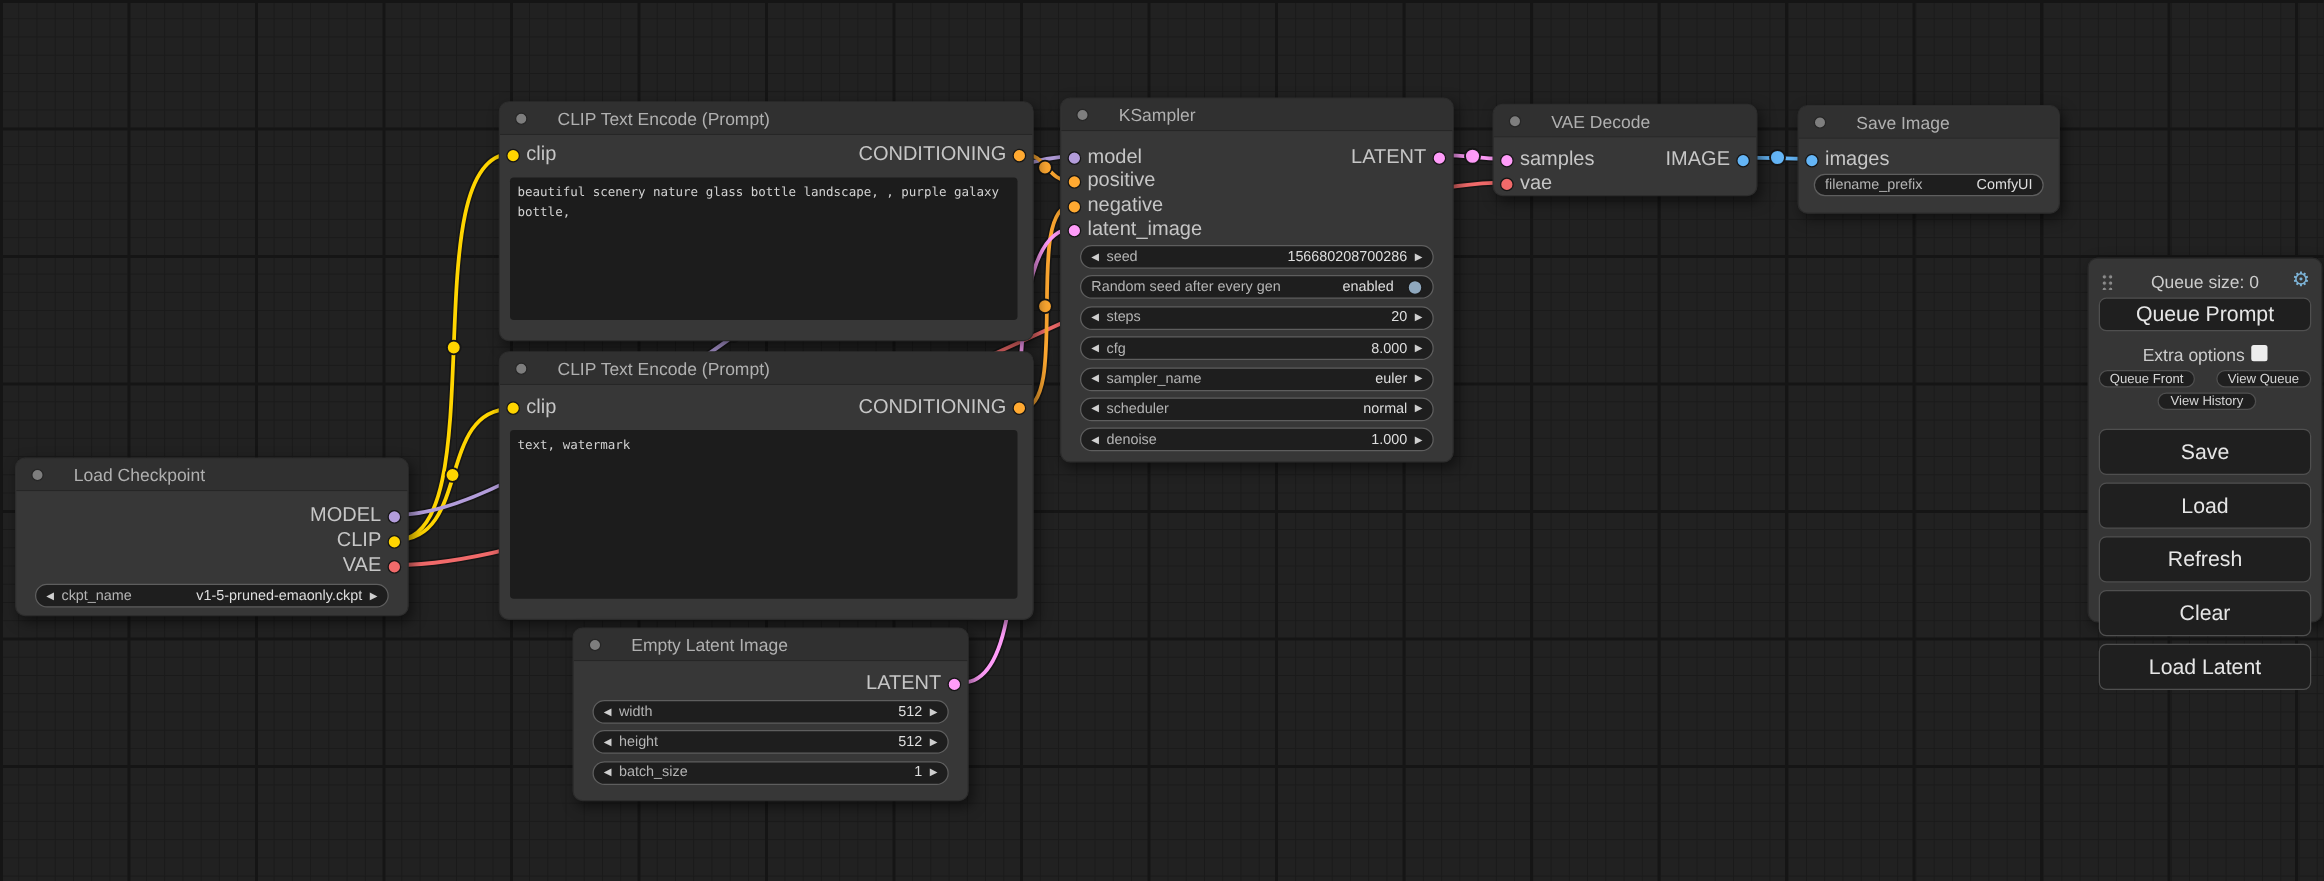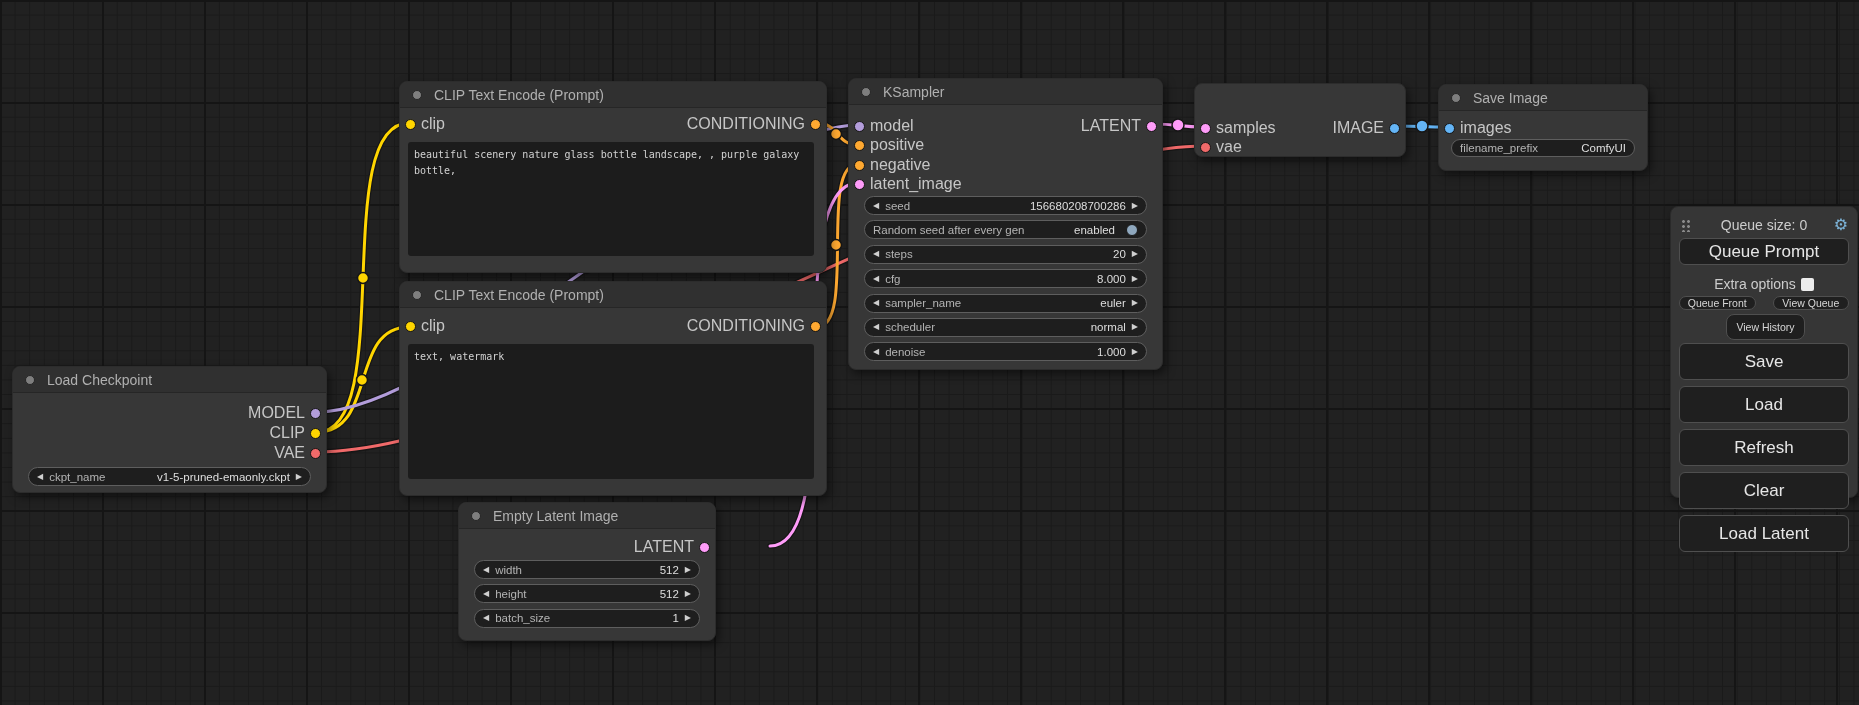--- a/index.html
+++ b/index.html
@@ -12,21 +12,21 @@
       linear-gradient(90deg,#151515 2px, transparent 2px),
       linear-gradient(#1a1a1a 1px, transparent 1px),
       linear-gradient(90deg,#1a1a1a 1px, transparent 1px);
     background-size:102px 102px,102px 102px,14.6px 14.6px,14.6px 14.6px; }
   #wires { position:absolute; left:0; top:0; z-index:1; }
 
   .node { position:absolute; z-index:2; background:#373737; border:1px solid #2c2c2c;
     border-radius:8px; box-shadow:3px 4px 10px rgba(0,0,0,.5); }
   .ntitle { position:relative; height:26px; line-height:26px; background:#303030;
     border-radius:7px 7px 0 0; border-bottom:1px solid #262626; color:#b0b0b0;
-    font-size:14px; padding-left:34px; white-space:nowrap; overflow:hidden; }
+    font-size:14px; padding-left:46px; white-space:nowrap; overflow:hidden; }
   .ndot { position:absolute; left:12px; top:8px; width:10px; height:10px; border-radius:50%;
     background:#7e7e7e; border:1.5px solid #262626; }
   .prow { position:absolute; left:0; right:0; height:20px; line-height:20px; font-size:16px; color:#c6c6c6; }
   .pdot { position:absolute; top:50%; margin-top:-5.5px; width:11px; height:11px;
     border-radius:50%; border:1.5px solid #161616; }
   .pdot.in  { left:5px; }
   .pdot.out { right:5px; }
   .plab.in  { position:absolute; left:21px; }
   .plab.out { position:absolute; right:21px; }
   .c-model{background:#B39DDB} .c-clip{background:#FFD500} .c-vae{background:#F16A6A}
@@ -51,25 +51,25 @@
   .qhead { position:absolute; left:0; right:0; top:8px; height:20px; }
   .qsize { position:absolute; left:0; right:0; text-align:center; font-size:14px; line-height:20px; }
   .qdrag { position:absolute; left:10px; top:4px; width:9px; height:13px;
     background-image:radial-gradient(circle, #8a8a8a 1.2px, transparent 1.6px);
     background-size:5px 5px; }
   .qgear { position:absolute; right:9px; top:0; font-size:16px; line-height:20px; color:#7db4d8; }
   .qbtn { background:#1f1f1f; border:1px solid #4f4f4f; border-radius:6px; color:#e6e6e6;
     display:flex; align-items:center; justify-content:center; cursor:pointer; }
   .qprompt { position:absolute; left:8px; right:8px; top:31px; height:27px; font-size:17px; }
   .qextra { position:absolute; left:0; right:0; top:69px; height:16px; display:flex;
-    align-items:center; justify-content:center; gap:5px; font-size:14px; }
+    justify-content:center; gap:5px; font-size:14px; }
   .qcheck { width:13px; height:13px; background:#ededed; border-radius:2px; }
   .qsmallrow { position:absolute; left:8px; right:8px; top:89px; height:14px; display:flex; gap:17px; }
   .qsmall { flex:1; height:14px; font-size:10.5px; border-radius:8px; color:#d6d6d6; }
-  .qhist { position:absolute; left:55px; right:52px; top:107px; height:26px; font-size:10.5px;
+  .qhist { position:absolute; left:55px; right:52px; top:107px; height:14px; font-size:10.5px;
     border-radius:8px; color:#d6d6d6; }
   .qactions { position:absolute; left:8px; right:8px; top:136px; display:flex;
     flex-direction:column; gap:6px; }
   .qaction { height:37px; font-size:17px; }
 </style>
 </head>
 <body>
 
 <div id="canvas">
 
@@ -213,21 +213,21 @@
         </div>
       <div class="pill">
           <span class="arr">◀</span>
           <span>denoise</span>
           <span class="val">1.000</span>
           <span class="arr">▶</span>
         </div>
     </div>
   </div>
 
-  <div class="node" style="left:458px;top:502px;width:258px;height:139px">
+  <div class="node" style="left:458px;top:502px;width:317px;height:139px">
     <div class="ntitle"><span class="ndot"></span><span>Empty Latent Image</span></div>
     <div class="prow" style="top:34px">
         <span class="plab out">LATENT</span>
         <span class="pdot out c-latent"></span>
       </div>
     <div class="widgets" style="top:57px;gap:5.3px">
       <div class="pill">
           <span class="arr">◀</span>
           <span>width</span>
           <span class="val">512</span>
@@ -242,20 +242,21 @@
       <div class="pill">
           <span class="arr">◀</span>
           <span>batch_size</span>
           <span class="val">1</span>
           <span class="arr">▶</span>
         </div>
     </div>
   </div>
 
   <div class="node" style="left:1194px;top:83px;width:212px;height:74px">
+    <div class="ntitle"><span class="ndot"></span><span>VAE Decode</span></div>
     <div class="prow" style="top:34px">
       <span class="pdot in c-latent"></span>
         <span class="plab in">samples</span>
       <span class="plab out">IMAGE</span>
         <span class="pdot out c-image"></span>
     </div>
     <div class="prow" style="top:53px">
         <span class="pdot in c-vae"></span>
         <span class="plab in">vae</span>
       </div>

